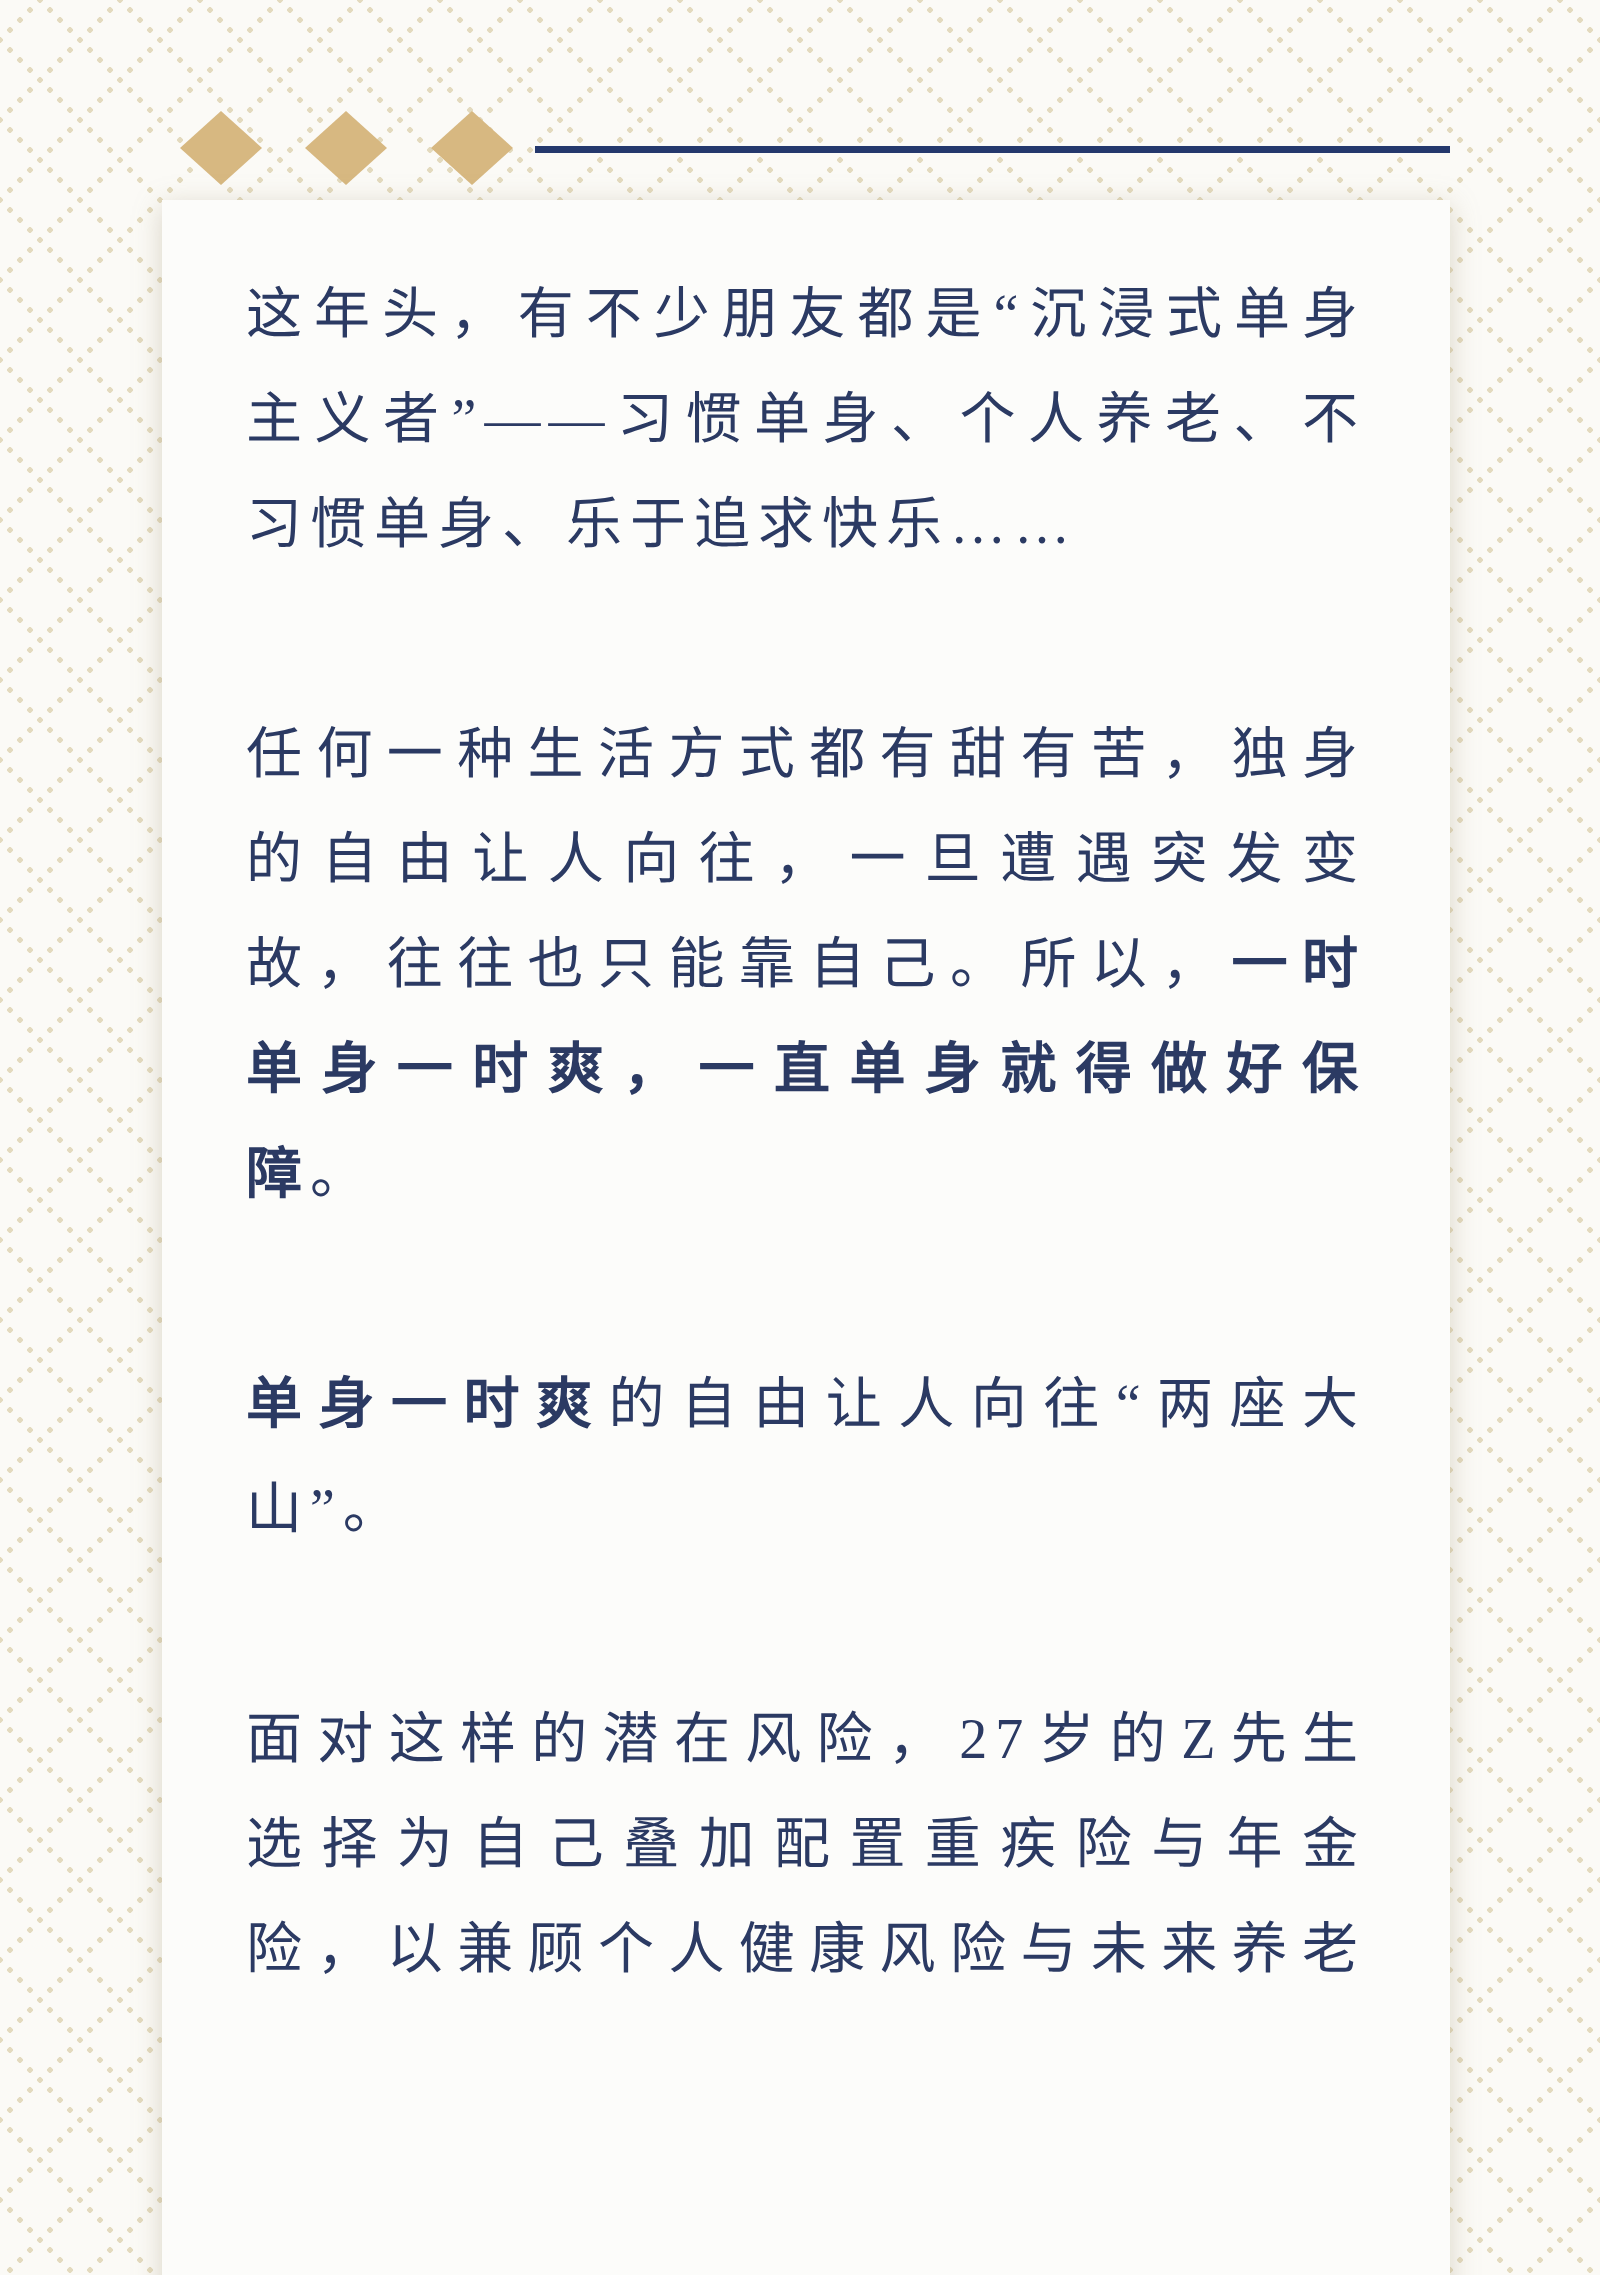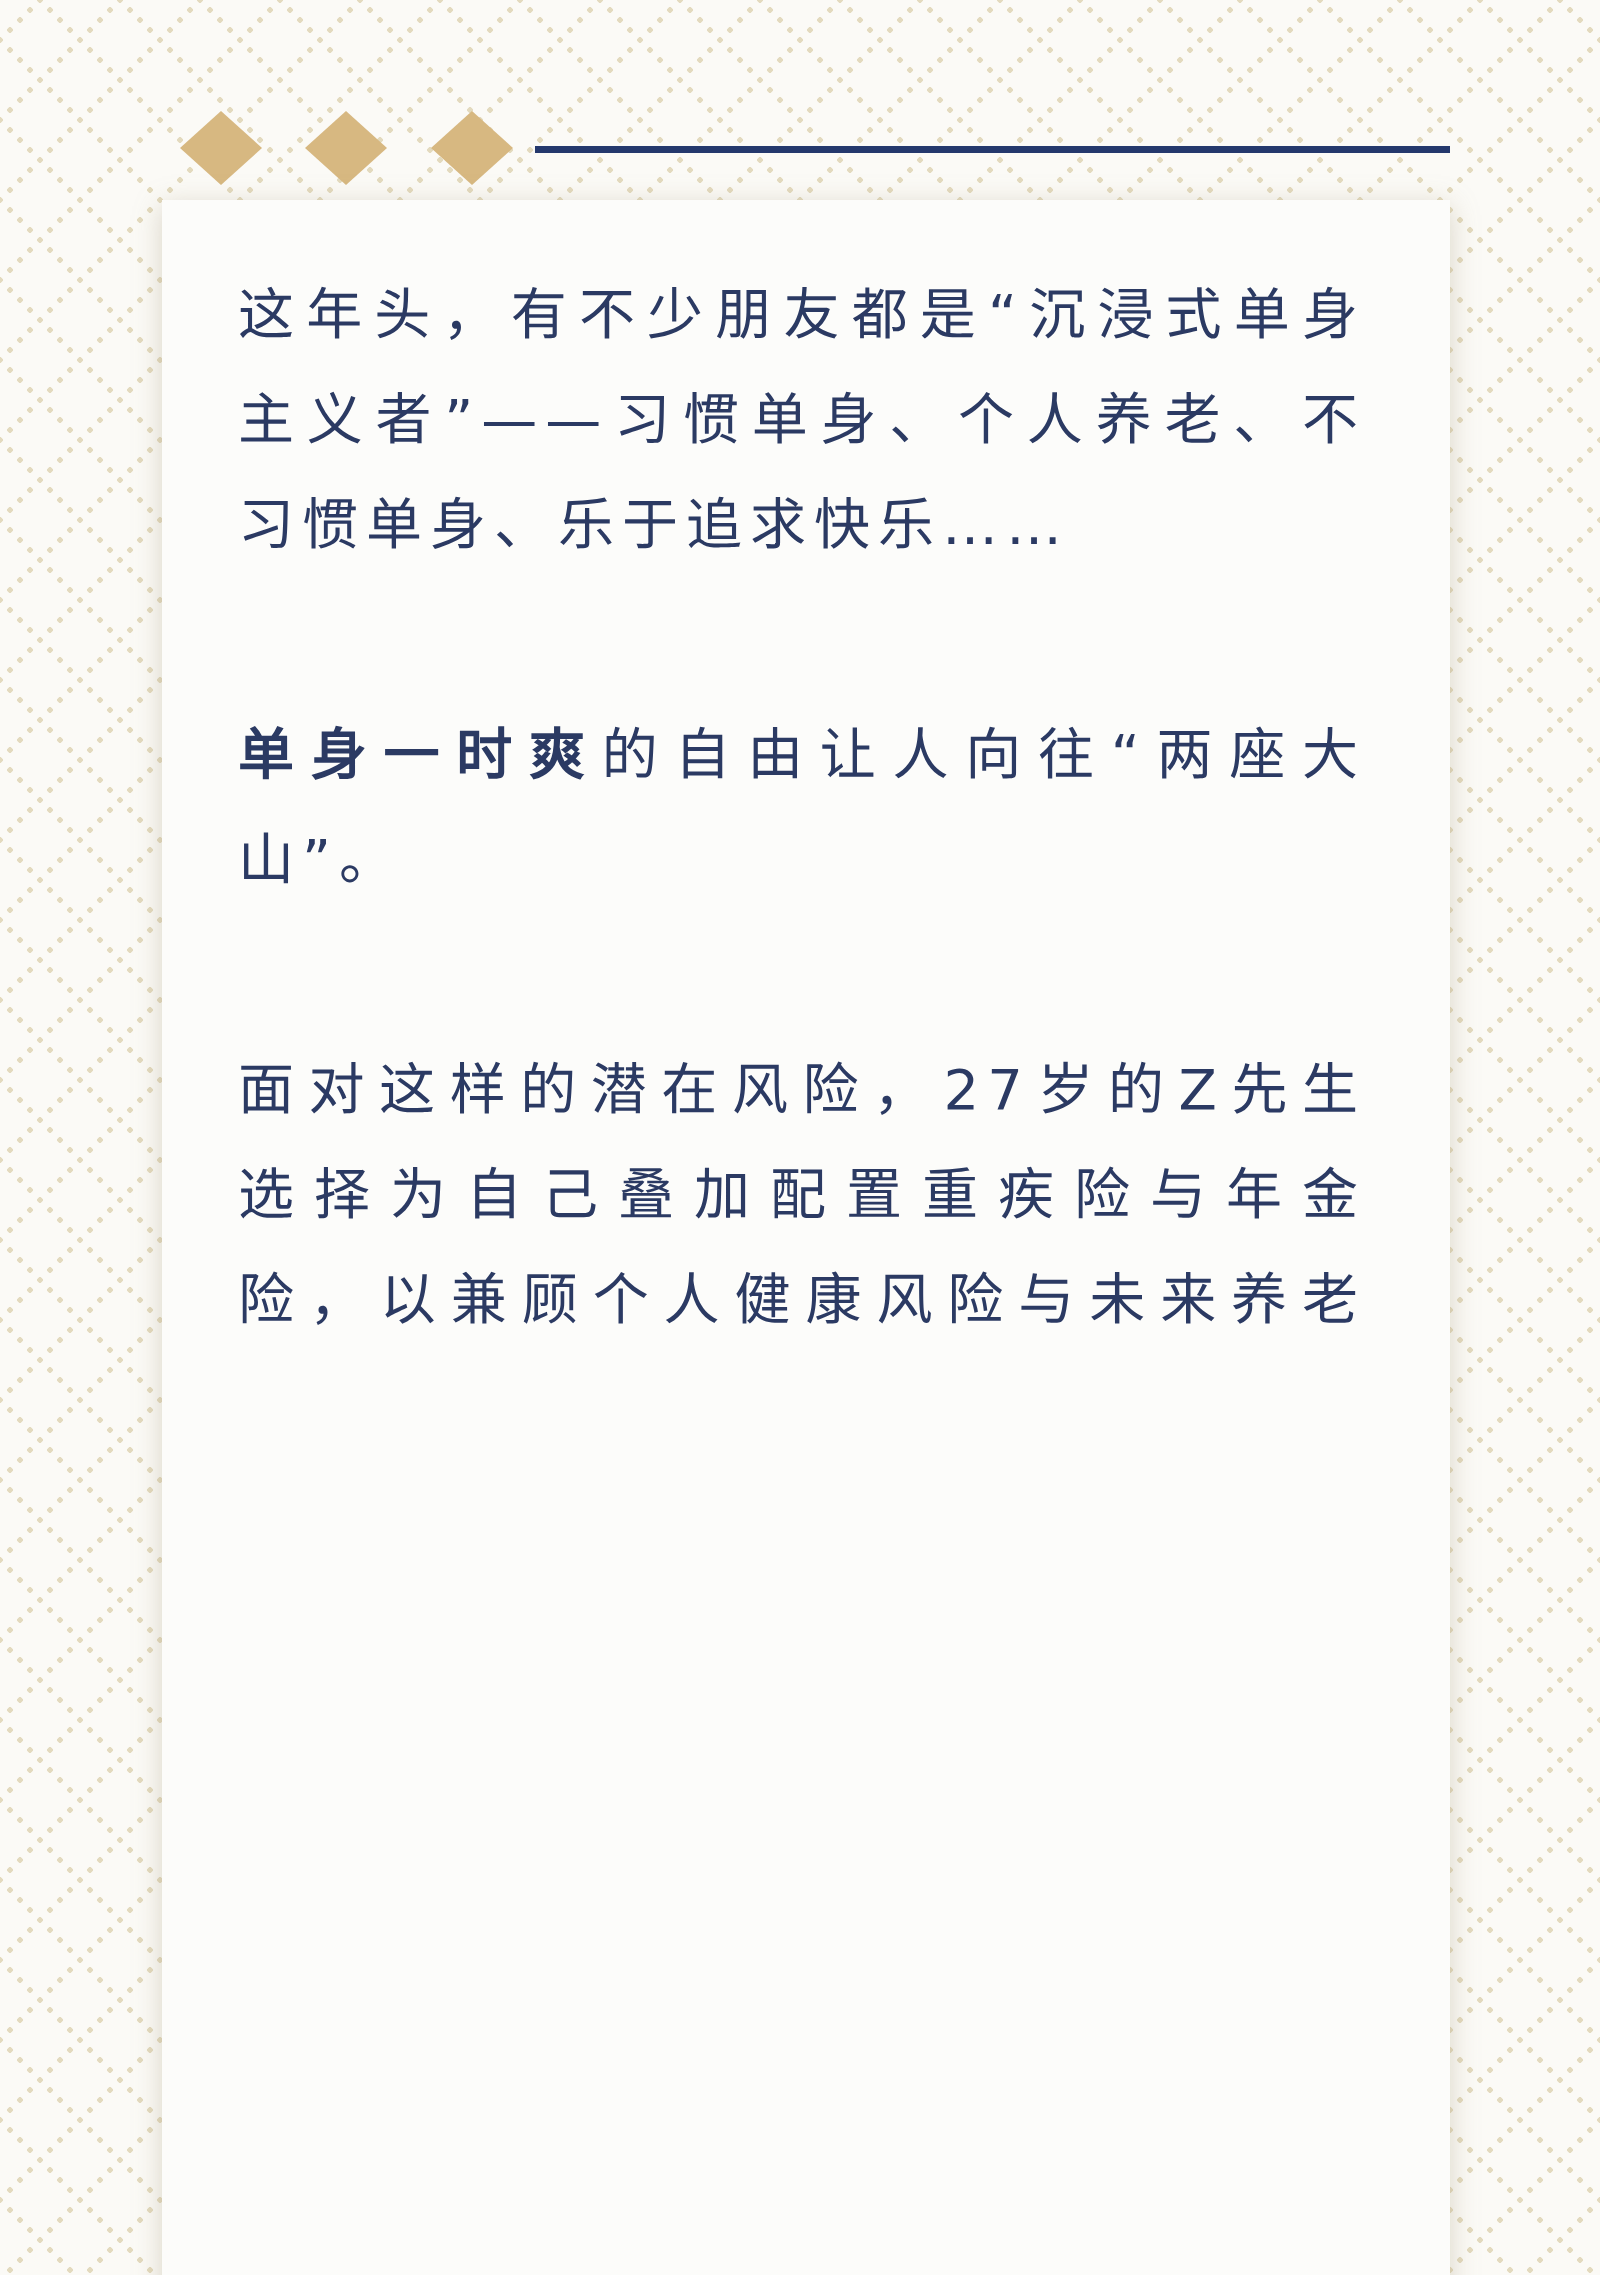--- a/index.html
+++ b/index.html
@@ -59,21 +59,21 @@
   
   .card{
     position:absolute;
     left:162px;top:200px;
     width:1288px;height:2200px;
     background:var(--card);
     box-shadow:0 6px 26px rgba(165,152,120,0.38);
     padding:62px 84px 0 76px;
   }
 
-  .para{margin:0 0 125px 0;}
+  .para{margin:0 0 125px 8px;font-family:Liberation Serif, serif;}
   .line{
     height:105px;
     line-height:105px;
     font-size:56px;
     letter-spacing:8px;
     color:var(--navy);
     white-space:nowrap;
     text-align:justify;
     text-align-last:justify;
     text-justify:inter-character;
@@ -97,20 +97,27 @@
 </div>
 
 <div class="card">
   <div id="article-body">
       <div class="para">
         <div class="line"><span class="seg">这年头，有不少朋友都是“沉浸式单身</span></div>
         <div class="line"><span class="seg">主义者”——习惯单身、个人养老、不</span></div>
         <div class="line last"><span class="seg">习惯单身、乐于追求快乐……</span></div>
       </div>
       <div class="para">
+        <div class="line"><span class="seg">任何一种生活方式都有甜有苦，独身</span></div>
+        <div class="line"><span class="seg">的自由让人向往，一旦遭遇突发变</span></div>
+        <div class="line"><span class="seg">故，往往也只能靠自己。所以，</span><span class="seg bold">一时</span></div>
+        <div class="line"><span class="seg bold">单身一时爽，一直单身就得做好保</span></div>
+        <div class="line last"><span class="seg bold">障</span><span class="seg">。</span></div>
+      </div>
+      <div class="para">
         <div class="line"><span class="seg bold">单身一时爽</span><span class="seg">的自由让人向往“两座大</span></div>
         <div class="line last"><span class="seg">山”。</span></div>
       </div>
       <div class="para">
         <div class="line"><span class="seg">面对这样的潜在风险，27岁的Z先生</span></div>
         <div class="line"><span class="seg">选择为自己叠加配置重疾险与年金</span></div>
         <div class="line"><span class="seg">险，以兼顾个人健康风险与未来养老</span></div>
       </div>
     </div>
 </div>

